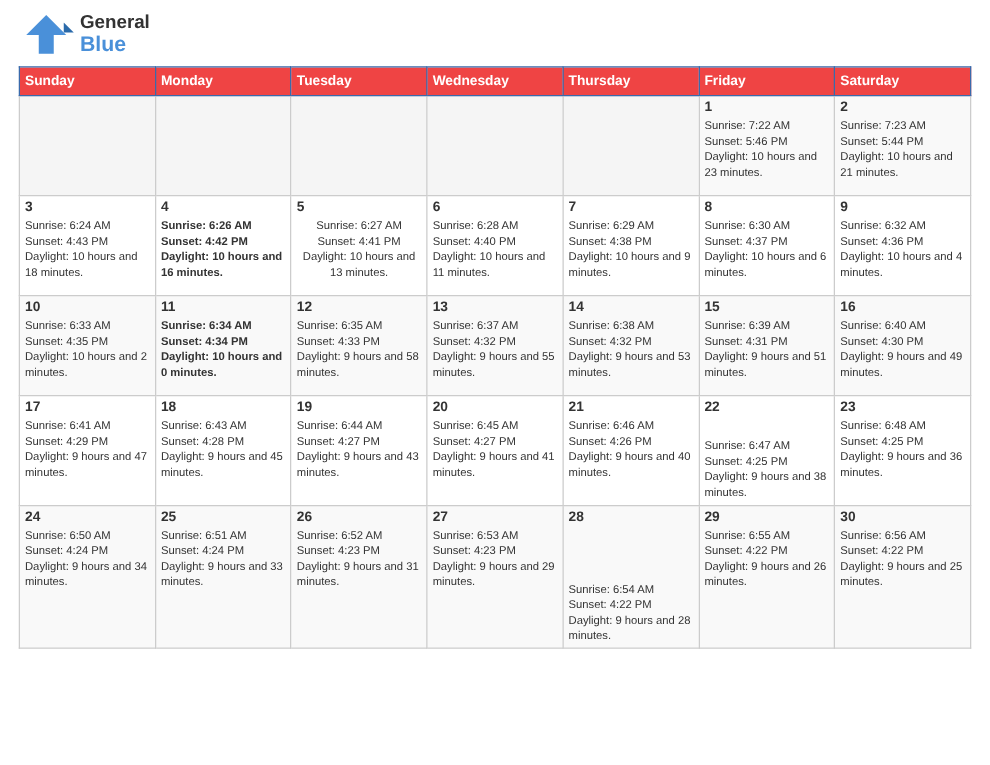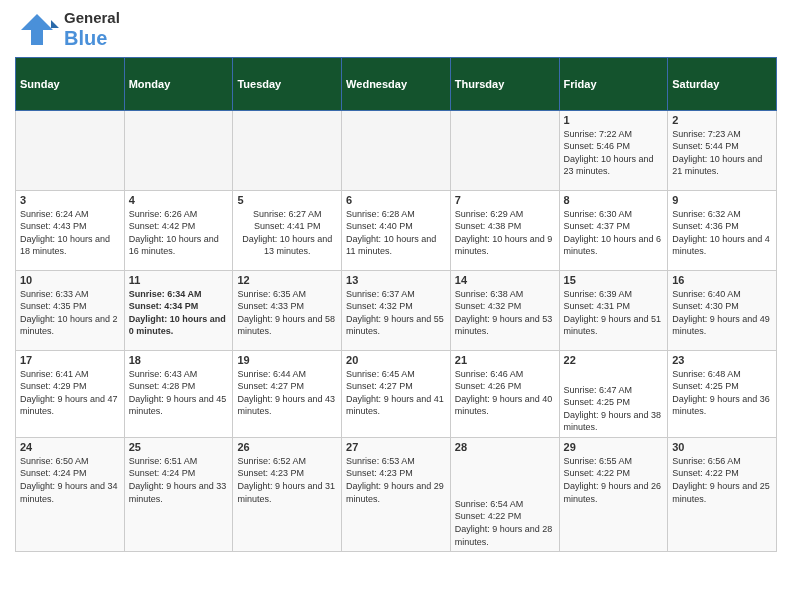--- a/index.html
+++ b/index.html
@@ -33,25 +33,25 @@
     .location {
       font-size: 14px;
       color: #555;
     }
     .calendar {
       width: 100%;
       border-collapse: collapse;
       table-layout: fixed;
     }
     .calendar th {
-      background-color: #14532d;
+      background-color: #ef4444;
       color: #fff;
       font-size: 11px;
       font-weight: bold;
-      padding: 20px 4px;
+      padding: 5px 4px;
       text-align: left;
       border: 1px solid #3a6aab;
     }
     .calendar td {
       vertical-align: top;
       border: 1px solid #ccc;
       padding: 3px 4px;
       font-size: 9px;
       color: #333;
       height: 80px;
@@ -103,21 +103,21 @@
 
   <div class="header">
     <div class="logo-wrapper">
       <svg class="logo-svg" viewBox="0 0 45 35">
 
         <polygon points="22,2 38,18 28,18 28,33 16,33 16,18 6,18" fill="#4a90d9"></polygon>
         <polygon points="30,2 44,16 36,16 36,8" fill="#2a6aaa"></polygon>
       </svg>
       <div class="logo-words">
         <span style="color:#333; font-size:15px; font-weight:bold;">General</span>
-        <span style="color:#4a90d9; font-size:20px; font-weight:bold;">Blue</span>
+        <span style="color:#4a90d9; font-size:17px; font-weight:bold;">Blue</span>
       </div>
     </div>
     <div class="title-area">
     </div>
   </div>
 
   <table class="calendar">
     <thead>
       <tr>
         <th>Sunday</th>
@@ -151,21 +151,21 @@
         </tr>
         <tr>
           <td>
             <span class="day-num">3</span>
             <div class="day-info" style="white-space: pre-line;">Sunrise: 6:24 AM
 Sunset: 4:43 PM
 Daylight: 10 hours and 18 minutes.</div>
           </td>
           <td>
             <span class="day-num">4</span>
-            <div class="day-info" style="white-space: pre-line;">Sunrise: 6:26 AM
+            <div class="day-info" style="white-space: pre-line; font-weight: bold;">Sunrise: 6:26 AM
 Sunset: 4:42 PM
 Daylight: 10 hours and 16 minutes.</div>
           </td>
           <td>
             <span class="day-num">5</span>
             <div class="day-info" style="white-space: pre-line; text-align: center;">Sunrise: 6:27 AM
 Sunset: 4:41 PM
 Daylight: 10 hours and 13 minutes.</div>
           </td>
           <td>

